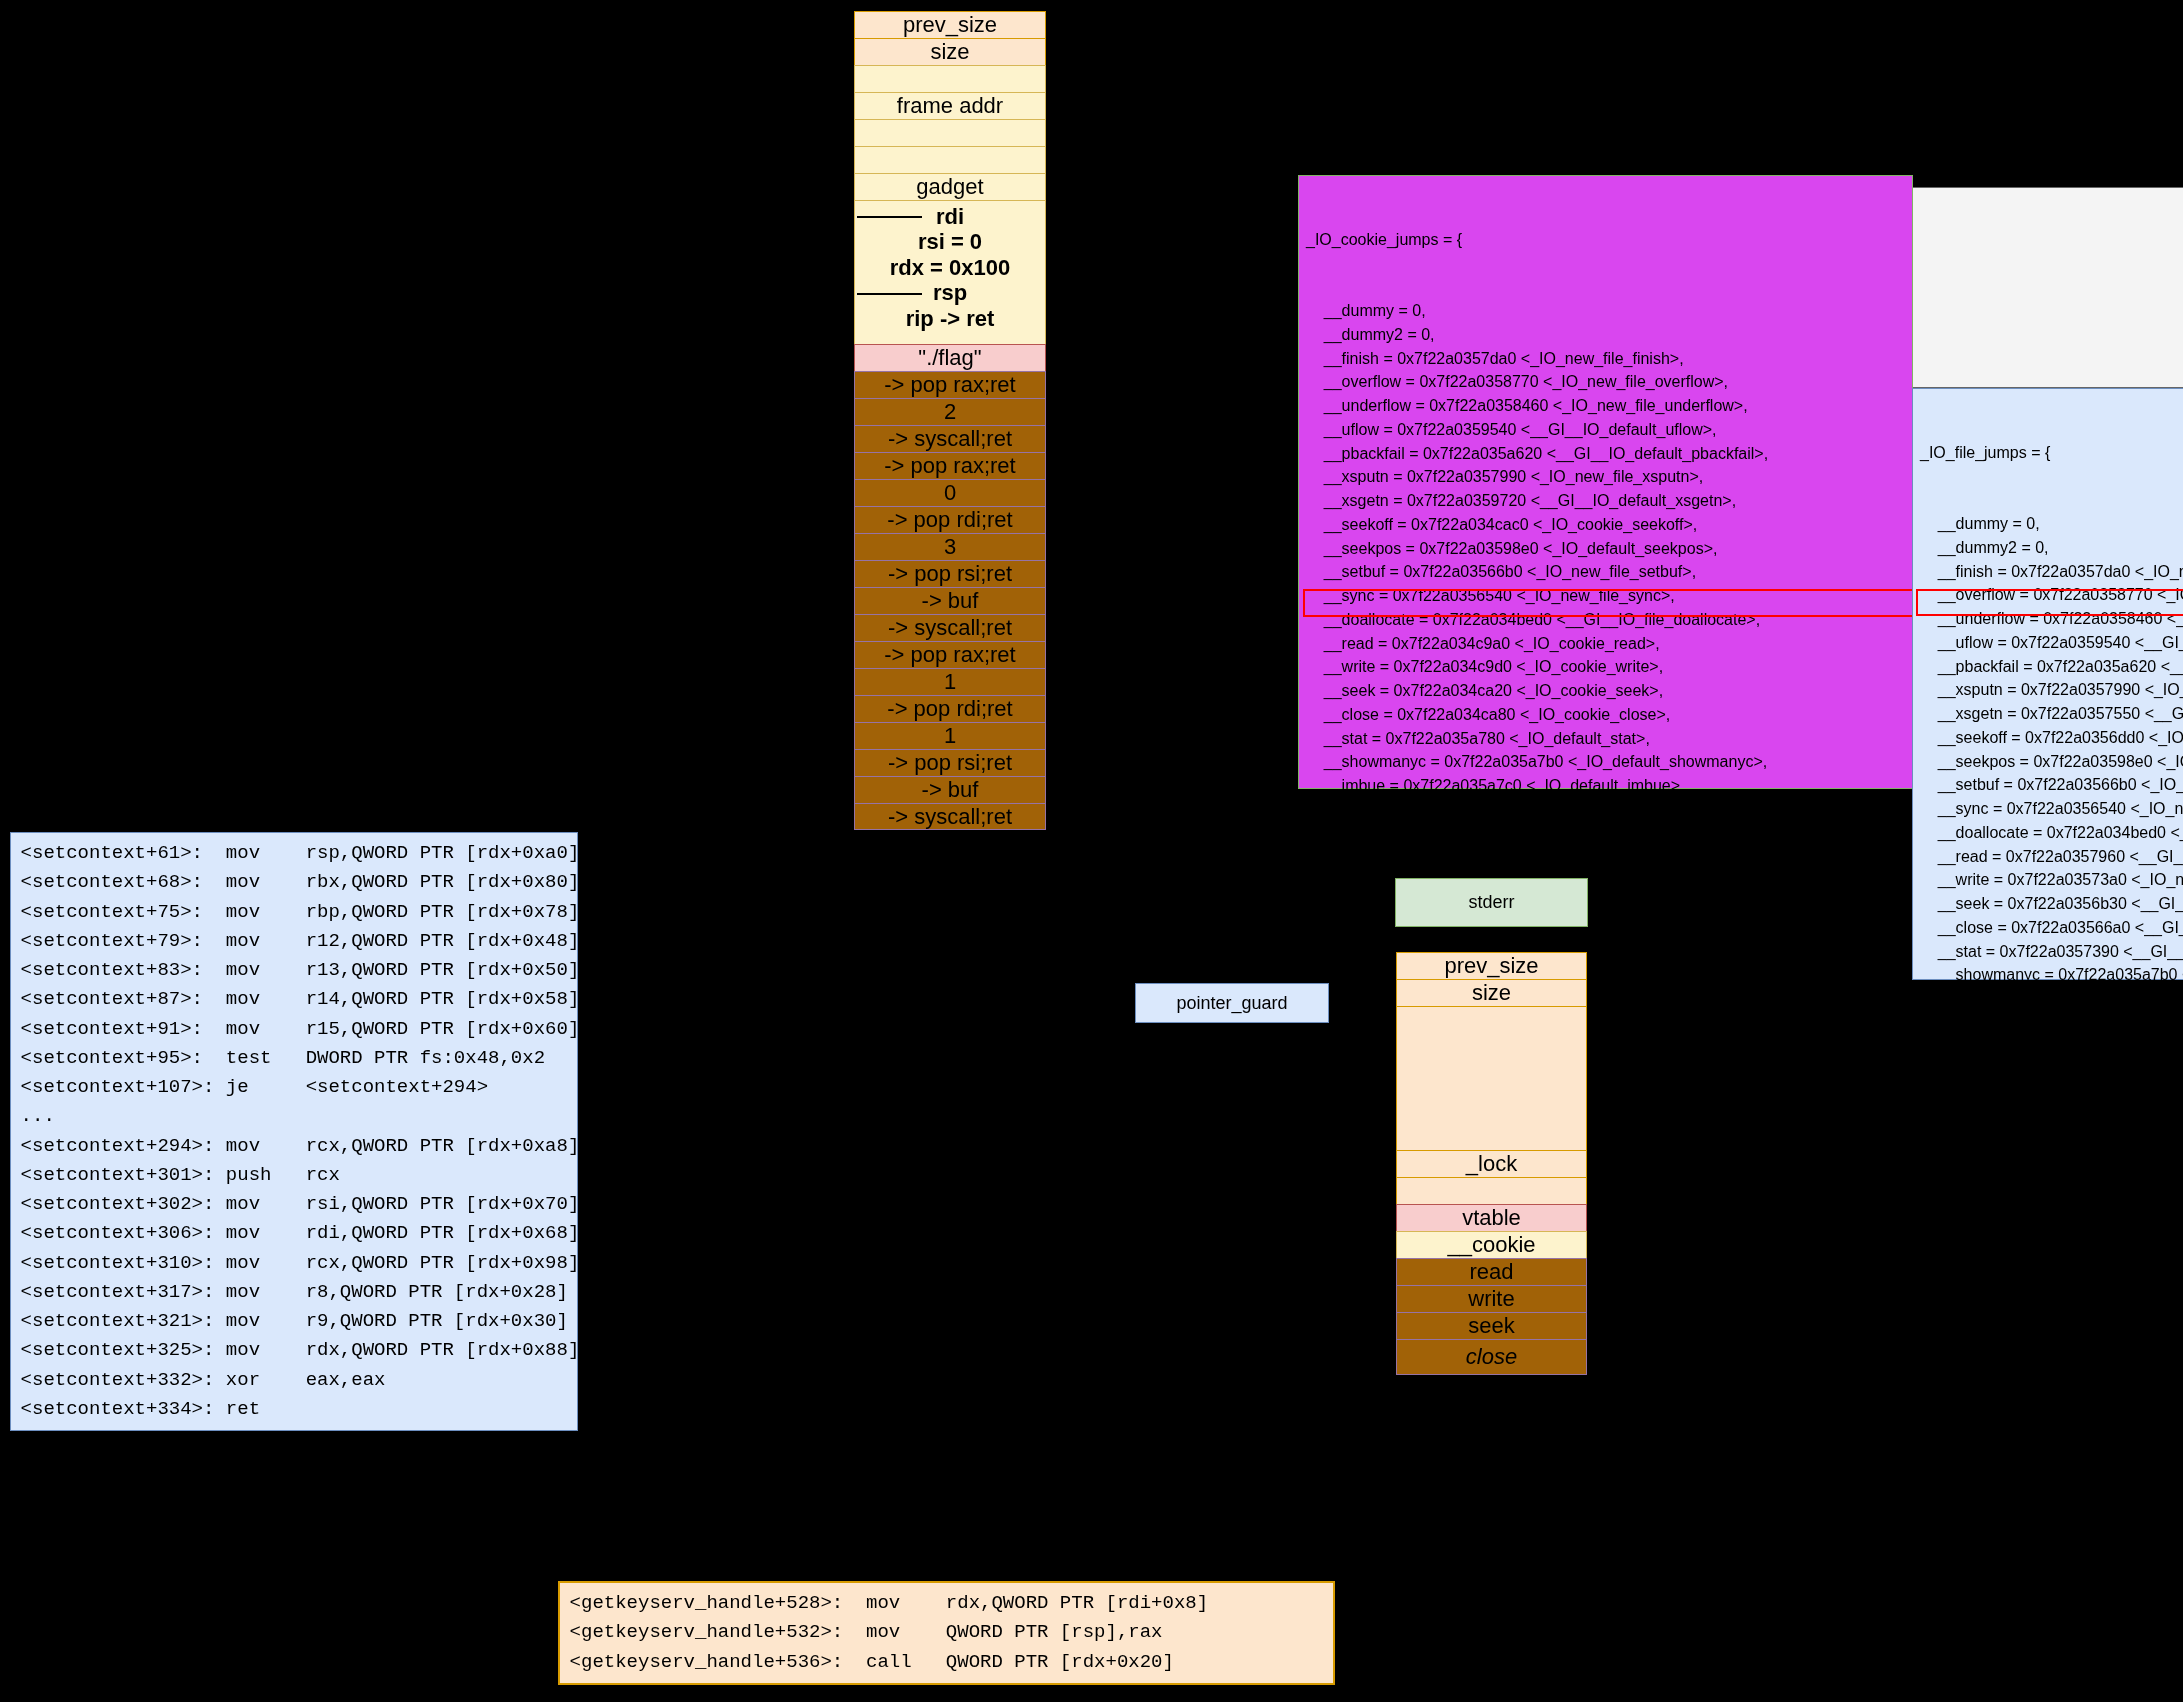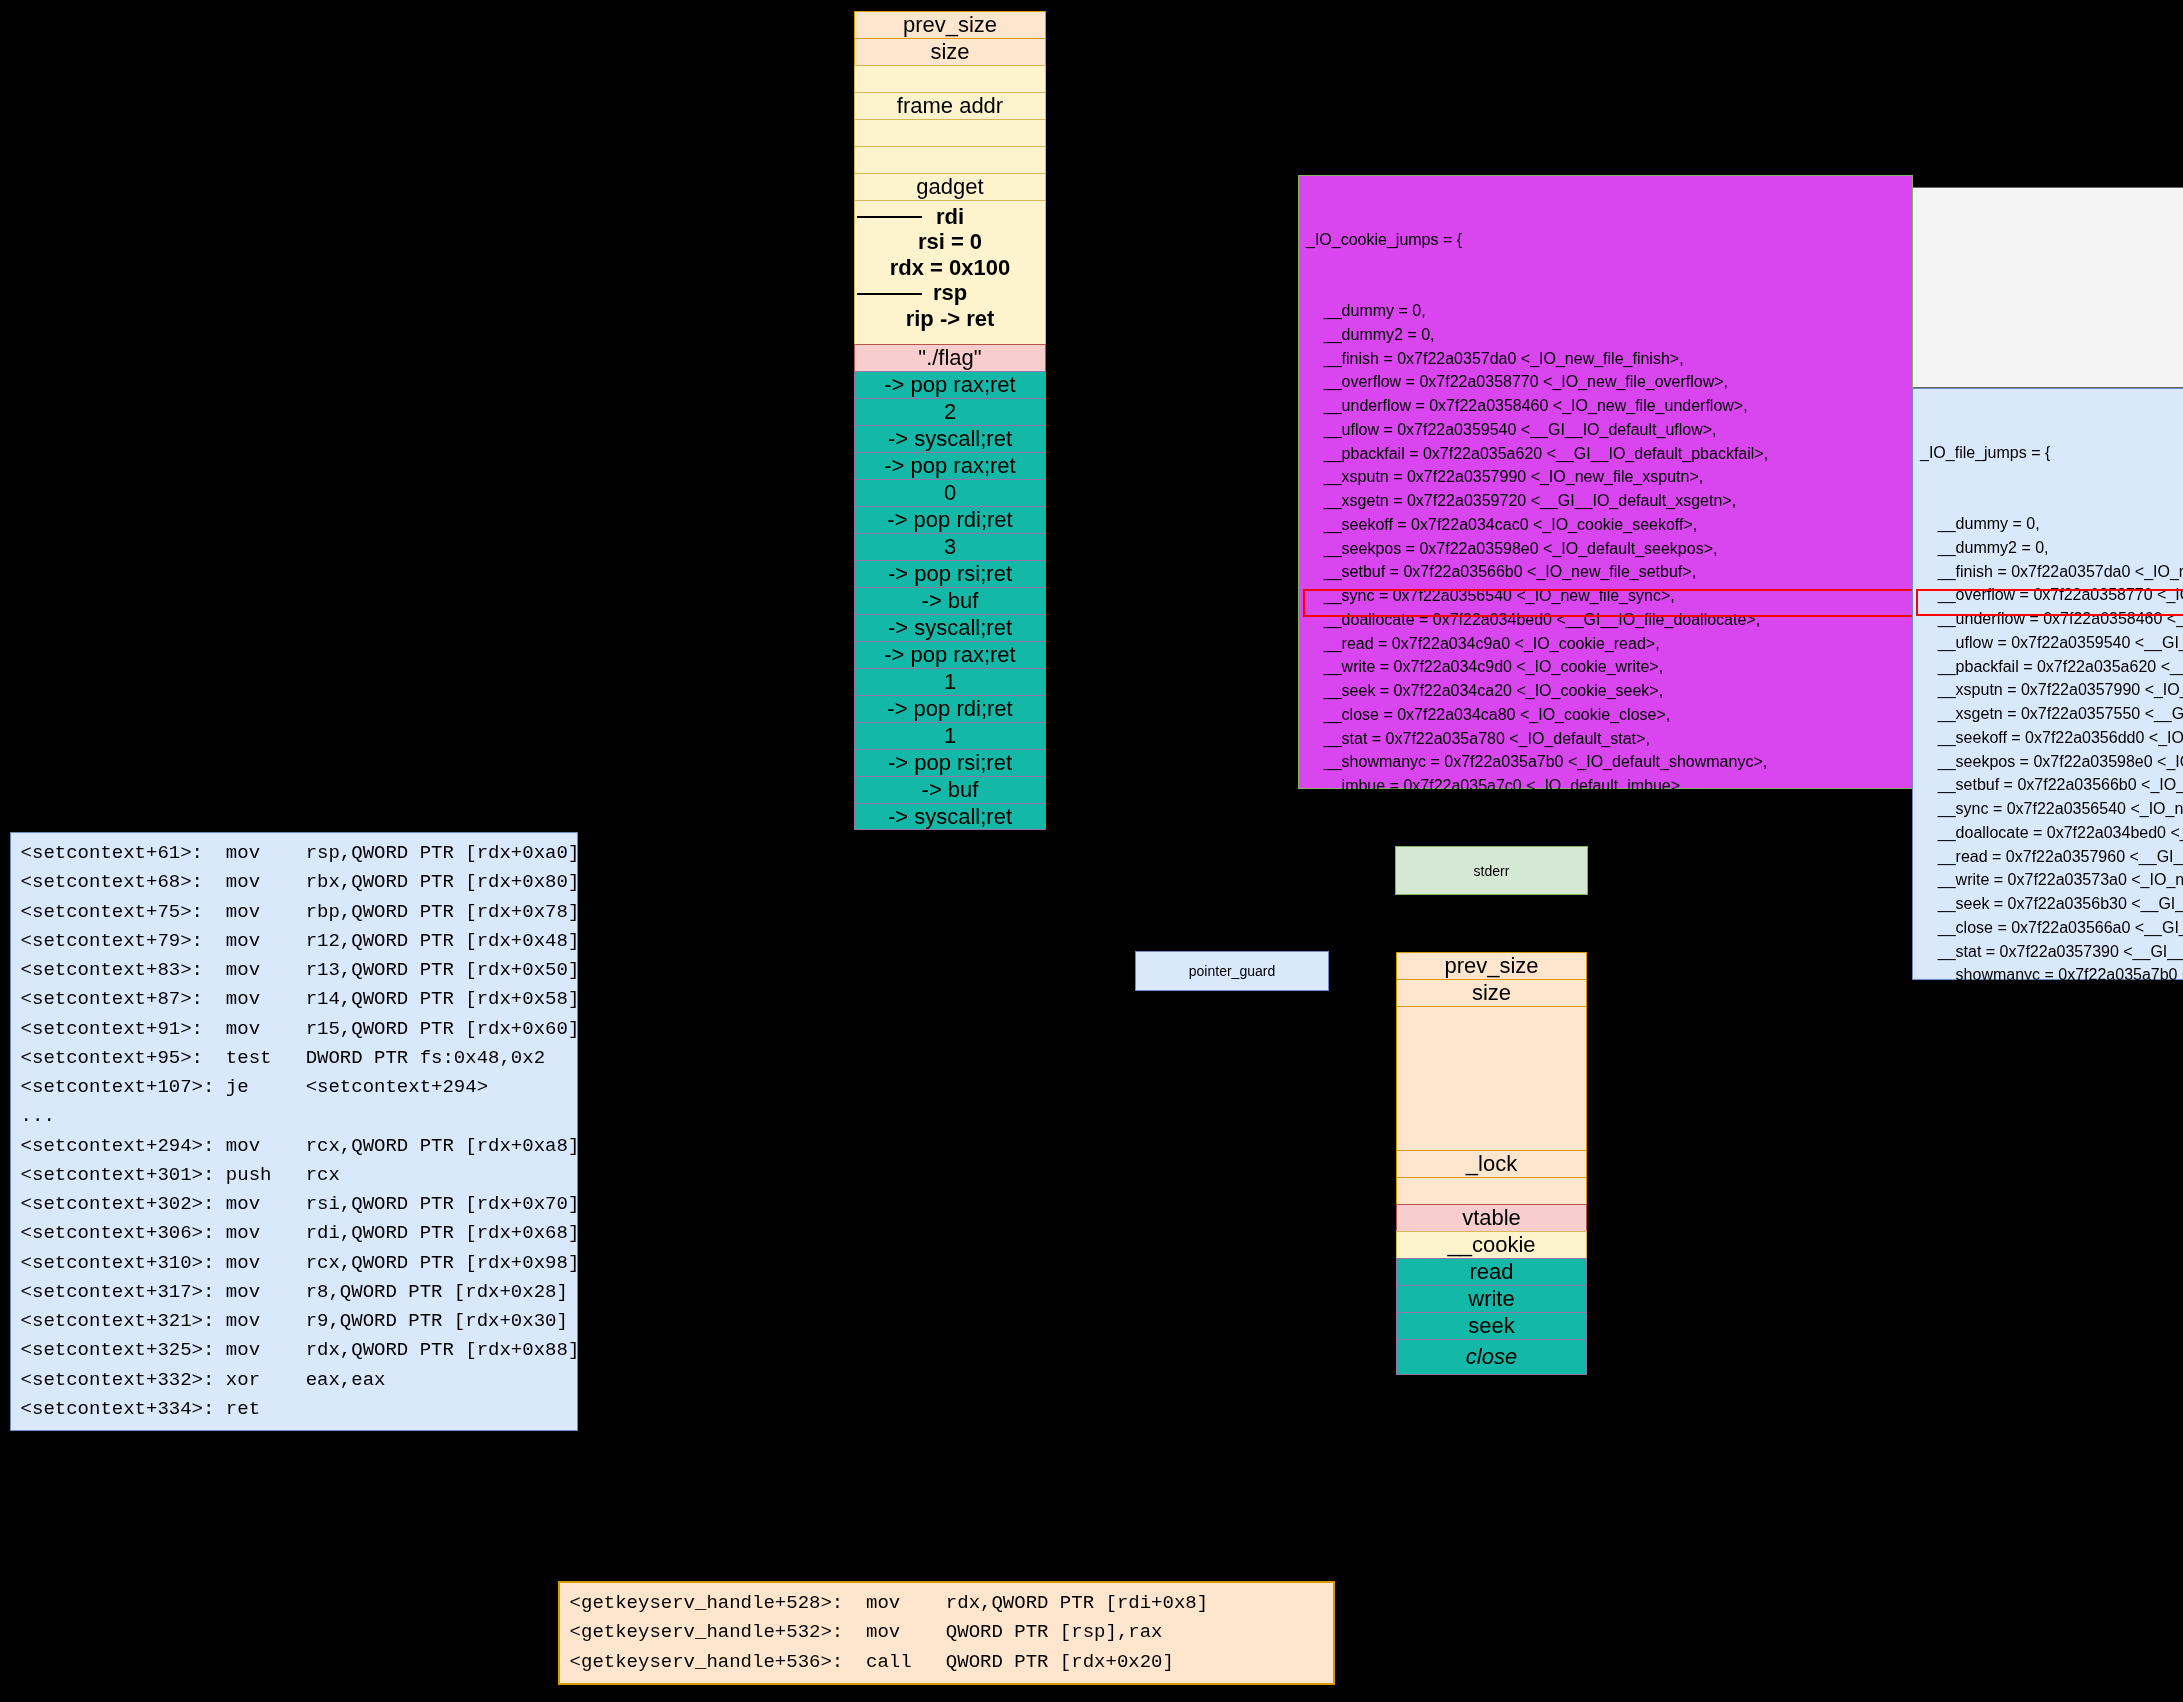--- a/index.html
+++ b/index.html
@@ -21,21 +21,21 @@
     position:relative;
   }
 
   
   .r-orange{background:#fde6cd;border:1.3px solid #d79b00;border-bottom-width:0;}
   
   .r-yellow{background:#fdf3cd;border:1.3px solid #d6b656;border-bottom-width:0;}
   
   .r-pink{background:#f8cdcd;border:1.3px solid #b85450;border-bottom-width:0;}
   
-  .r-purple{background:#14b8a6;border:1.3px solid #9673a6;border-bottom-width:0;}
+  .r-purple{background:#a16207;border:1.3px solid #9673a6;border-bottom-width:0;}
   .r-last{border-bottom-width:1.3px;}
 
   
   .r-multi{
     display:block;padding-top:2.6px;
     font-size:22px;line-height:1.16;
   }
   .r-multi .ln{display:block;text-align:center;position:relative;font-weight:bold;}
   .lead::before{
     content:"";position:absolute;left:1.7px;top:50%;
@@ -65,21 +65,22 @@
   .box-white{background:#f4f4f4;border:1.7px solid #666;}
 
   .hl-red{
     position:absolute;border:2.2px solid #ff0000;
     box-sizing:border-box;pointer-events:none;
   }
 
   .label-box{
     position:absolute;box-sizing:border-box;
     display:flex;align-items:center;justify-content:center;
-    font-size:14px;
+    font-size:18px;
+    margin-top:32px;
   }
   .lb-green{background:#d5e8d4;border:1.3px solid #82b366;}
   .lb-blue{background:#dae8fc;border:1.3px solid #6c8ebf;}
 
   .center-big{
     display:flex;align-items:center;justify-content:center;
     font-size:24.5px;
   }
   .struct-title{display:block;}
 </style>

